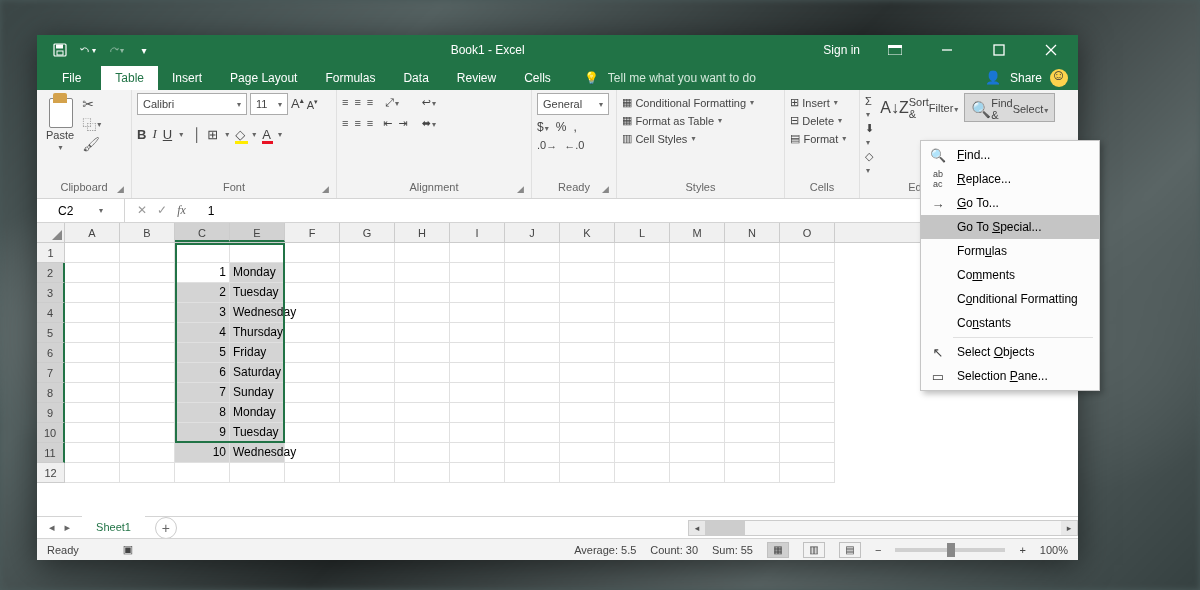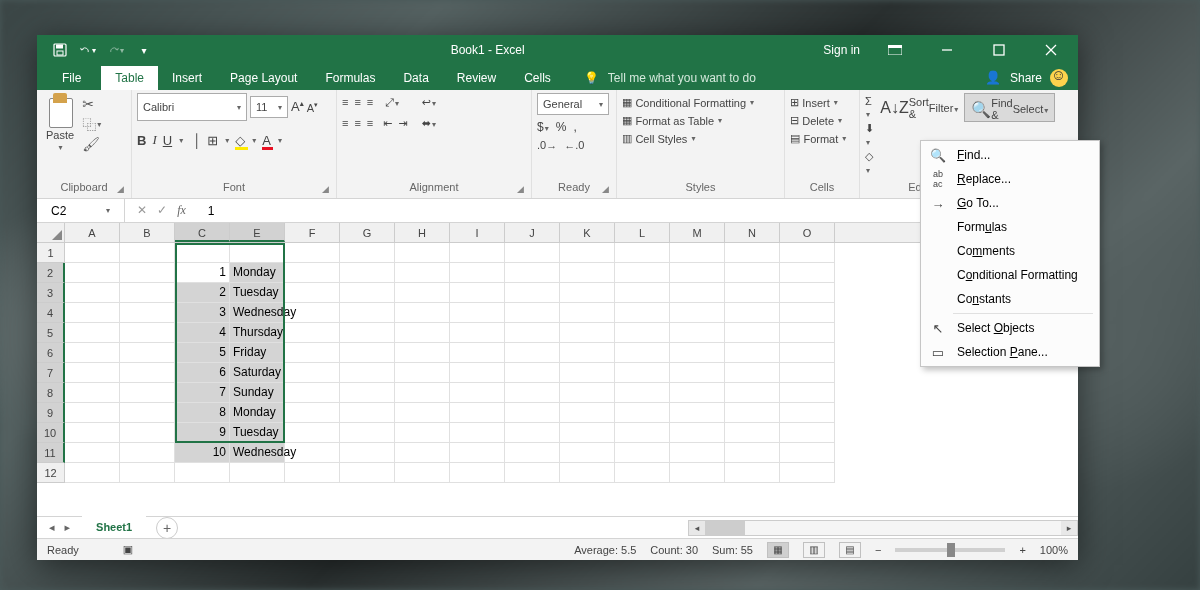--- a/index.html
+++ b/index.html
@@ -28,34 +28,34 @@
 .rgroup-label { text-align: center; font-size: 11px; color: #666; height: 18px; line-height: 15px; position: relative; }
 .rgroup-label .dlg { position: absolute; right: 2px; top: 2px; font-size: 9px; color: #888; }
 .rg-body { flex: 1; display: flex; align-items: flex-start; }
 .clip-paste { display: flex; flex-direction: column; align-items: center; gap: 2px; padding: 0 4px; }
 .paste-ic { width: 28px; height: 34px; position: relative; }
 .paste-ic::before { content: ''; position: absolute; left: 3px; top: 5px; width: 22px; height: 28px; background: #fff; border: 1px solid #888; border-radius: 2px; }
 .paste-ic::after { content: ''; position: absolute; left: 7px; top: 0; width: 14px; height: 10px; background: #d4a24c; border-radius: 2px 2px 0 0; }
 .clip-side { display: flex; flex-direction: column; gap: 4px; padding-top: 3px; padding-left: 4px; }
 .small-ic { width: 18px; height: 16px; font-size: 14px; color: #555; display:flex; align-items:center; }
 .font-row1 { display: flex; gap: 3px; align-items: center; margin-bottom: 5px; }
-.font-name { width: 110px; height: 28px; border: 1px solid #ababab; background: #fff; padding: 0 5px; font-size: 11px; display: flex; align-items: center; justify-content: space-between; }
+.font-name { width: 110px; height: 22px; border: 1px solid #ababab; background: #fff; padding: 0 5px; font-size: 11px; display: flex; align-items: center; justify-content: space-between; }
 .font-size { width: 38px; height: 22px; border: 1px solid #ababab; background: #fff; padding: 0 5px; font-size: 11px; display: flex; align-items: center; justify-content: space-between; }
 .font-row2 { display: flex; gap: 6px; align-items: center; margin-top: 6px; font-size: 13px; color: #444; }
 .btn-b { font-weight: bold; }
 .btn-i { font-style: italic; font-family: serif; }
 .btn-u { text-decoration: underline; }
 .dd-arrow { font-size: 8px; color: #666; margin-left:1px; }
 .num-combo { width: 72px; height: 22px; border: 1px solid #ababab; background: #fff; padding: 0 5px; font-size: 11px; display:flex; align-items:center; justify-content: space-between; }
 .vsplit { display:flex; flex-direction:column; gap:3px; }
 .cell-item { display:flex; align-items:center; gap:3px; font-size: 11px; padding: 1px 0; }
 .editing-big { display:flex; align-items:center; font-size:11px; padding: 3px 6px 0 6px; }
 .findselect { background: #dadada; border: 1px solid #aaa; }
 .formula-bar { height: 24px; border-bottom: 1px solid #d4d4d4; display: flex; align-items: center; font-size: 12px; background:#fff; }
-.namebox { width: 88px; border-right: 1px solid #d4d4d4; padding: 0 14px; display: flex; align-items:center; justify-content: space-between; height:100%; }
+.namebox { width: 88px; border-right: 1px solid #d4d4d4; padding: 0 21px; display: flex; align-items:center; justify-content: space-between; height:100%; }
 .fb-btns { display: flex; gap: 10px; padding: 0 12px; color: #999; }
 .fb-fx { font-style: italic; font-family: serif; color: #666; }
 .fb-val { padding-left: 10px; }
 .grid-area { flex: 1; display: flex; background: #fff; position: relative; overflow: hidden; }
 .colhdr-row { height: 20px; display: flex; border-bottom: 1px solid #ccc; background: #f0f0f0; }
 .selall { width: 28px; border-right: 1px solid #ccc; background: #f0f0f0; position:relative; }
 .selall::after { content:''; position:absolute; right:2px; bottom:2px; border: 5px solid transparent; border-right-color:#888; border-bottom-color:#888; }
 .colhdr { width: 55px; border-right: 1px solid #ccc; text-align: center; font-size: 11px; color: #444; line-height: 20px; background:#f0f0f0; }
 .colhdr.sel { background: #d2d2d2; border-bottom: 2px solid #217346; }
 .grid-body { display: flex; }
@@ -63,21 +63,21 @@
 .rowhdr { width: 28px; height: 20px; border-right: 1px solid #ccc; border-bottom: 1px solid #ccc; text-align: center; font-size: 11px; color: #444; line-height: 20px; }
 .rowhdr.sel { background: #d2d2d2; border-right: 2px solid #217346; }
 .cells { position: relative; }
 .cell-row { display: flex; height: 20px; }
 .cell { width: 55px; height: 20px; border-right: 1px solid #e0e0e0; border-bottom: 1px solid #e0e0e0; font-size: 12px; padding: 0 3px; line-height: 19px; overflow: visible; white-space: nowrap; }
 .cell.sel { background: #d4d4d4; }
 .cell.num { text-align: right; }
 .selection-border { position: absolute; border: 2px solid #217346; pointer-events: none; }
 .sheet-tabs { height: 22px; border-top: 1px solid #d4d4d4; display: flex; align-items: center; font-size: 11px; background:#fff; }
 .tab-nav { padding: 0 12px; color: #666; display:flex; gap:10px; }
-.sheet-tab { padding: 18px 14px; border-bottom: 2px solid #217346; background: #fff; font-weight: 700; color: #217346; }
+.sheet-tab { padding: 18px 14px; border-bottom: 2px solid #217346; background: #fff; font-weight: 400; color: #217346; }
 .new-sheet { width: 22px; height: 22px; border: 1px solid #ccc; border-radius: 50%; display:flex; align-items:center; justify-content:center; margin-left: 10px; color:#666; font-size:14px; }
 .hscroll { margin-left: auto; width: 390px; height: 16px; border: 1px solid #ccc; display:flex; align-items:center; }
 .hscroll-btn { width: 16px; height: 14px; background: #e8e8e8; display:flex;align-items:center;justify-content:center; font-size:9px; color:#555;}
 .hscroll-track { flex:1; background:#f5f5f5; height:14px; position:relative; }
 .hscroll-thumb { position:absolute; left:0; width:40px; height:14px; background:#cdcdcd; }
 .statusbar { height: 22px; background: #f3f3f3; border-top: 1px solid #d4d4d4; display: flex; align-items: center; font-size: 11px; color: #444; padding: 0 10px; gap: 32px; }
 .sb-right { margin-left: auto; display: flex; align-items: center; gap: 14px; }
 .view-btn { width: 22px; height: 16px; border: 1px solid #c0c0c0; display:flex;align-items:center;justify-content:center; font-size:10px;}
 .view-btn.active { background: #d0d0d0; }
 .zoom-slider { width: 110px; height: 4px; background: #d0d0d0; position:relative;}
@@ -621,20 +621,24 @@
     <span class="dd-text"><u>F</u>ind...</span>
   </div>
   <div class="dd-item">
     <span class="dd-icon-slot" style="font-size:9px;">ab<br>ac</span>
     <span class="dd-text"><u>R</u>eplace...</span>
   </div>
   <div class="dd-item">
     <span class="dd-icon-slot">→</span>
     <span class="dd-text"><u>G</u>o To...</span>
   </div>
+  <div class="dd-item highlight">
+    <span class="dd-icon-slot"></span>
+    <span class="dd-text">Go To <u>S</u>pecial...</span>
+  </div>
   <div class="dd-item">
     <span class="dd-icon-slot"></span>
     <span class="dd-text">Form<u>u</u>las</span>
   </div>
   <div class="dd-item">
     <span class="dd-icon-slot"></span>
     <span class="dd-text">Co<u>m</u>ments</span>
   </div>
   <div class="dd-item">
     <span class="dd-icon-slot"></span>

